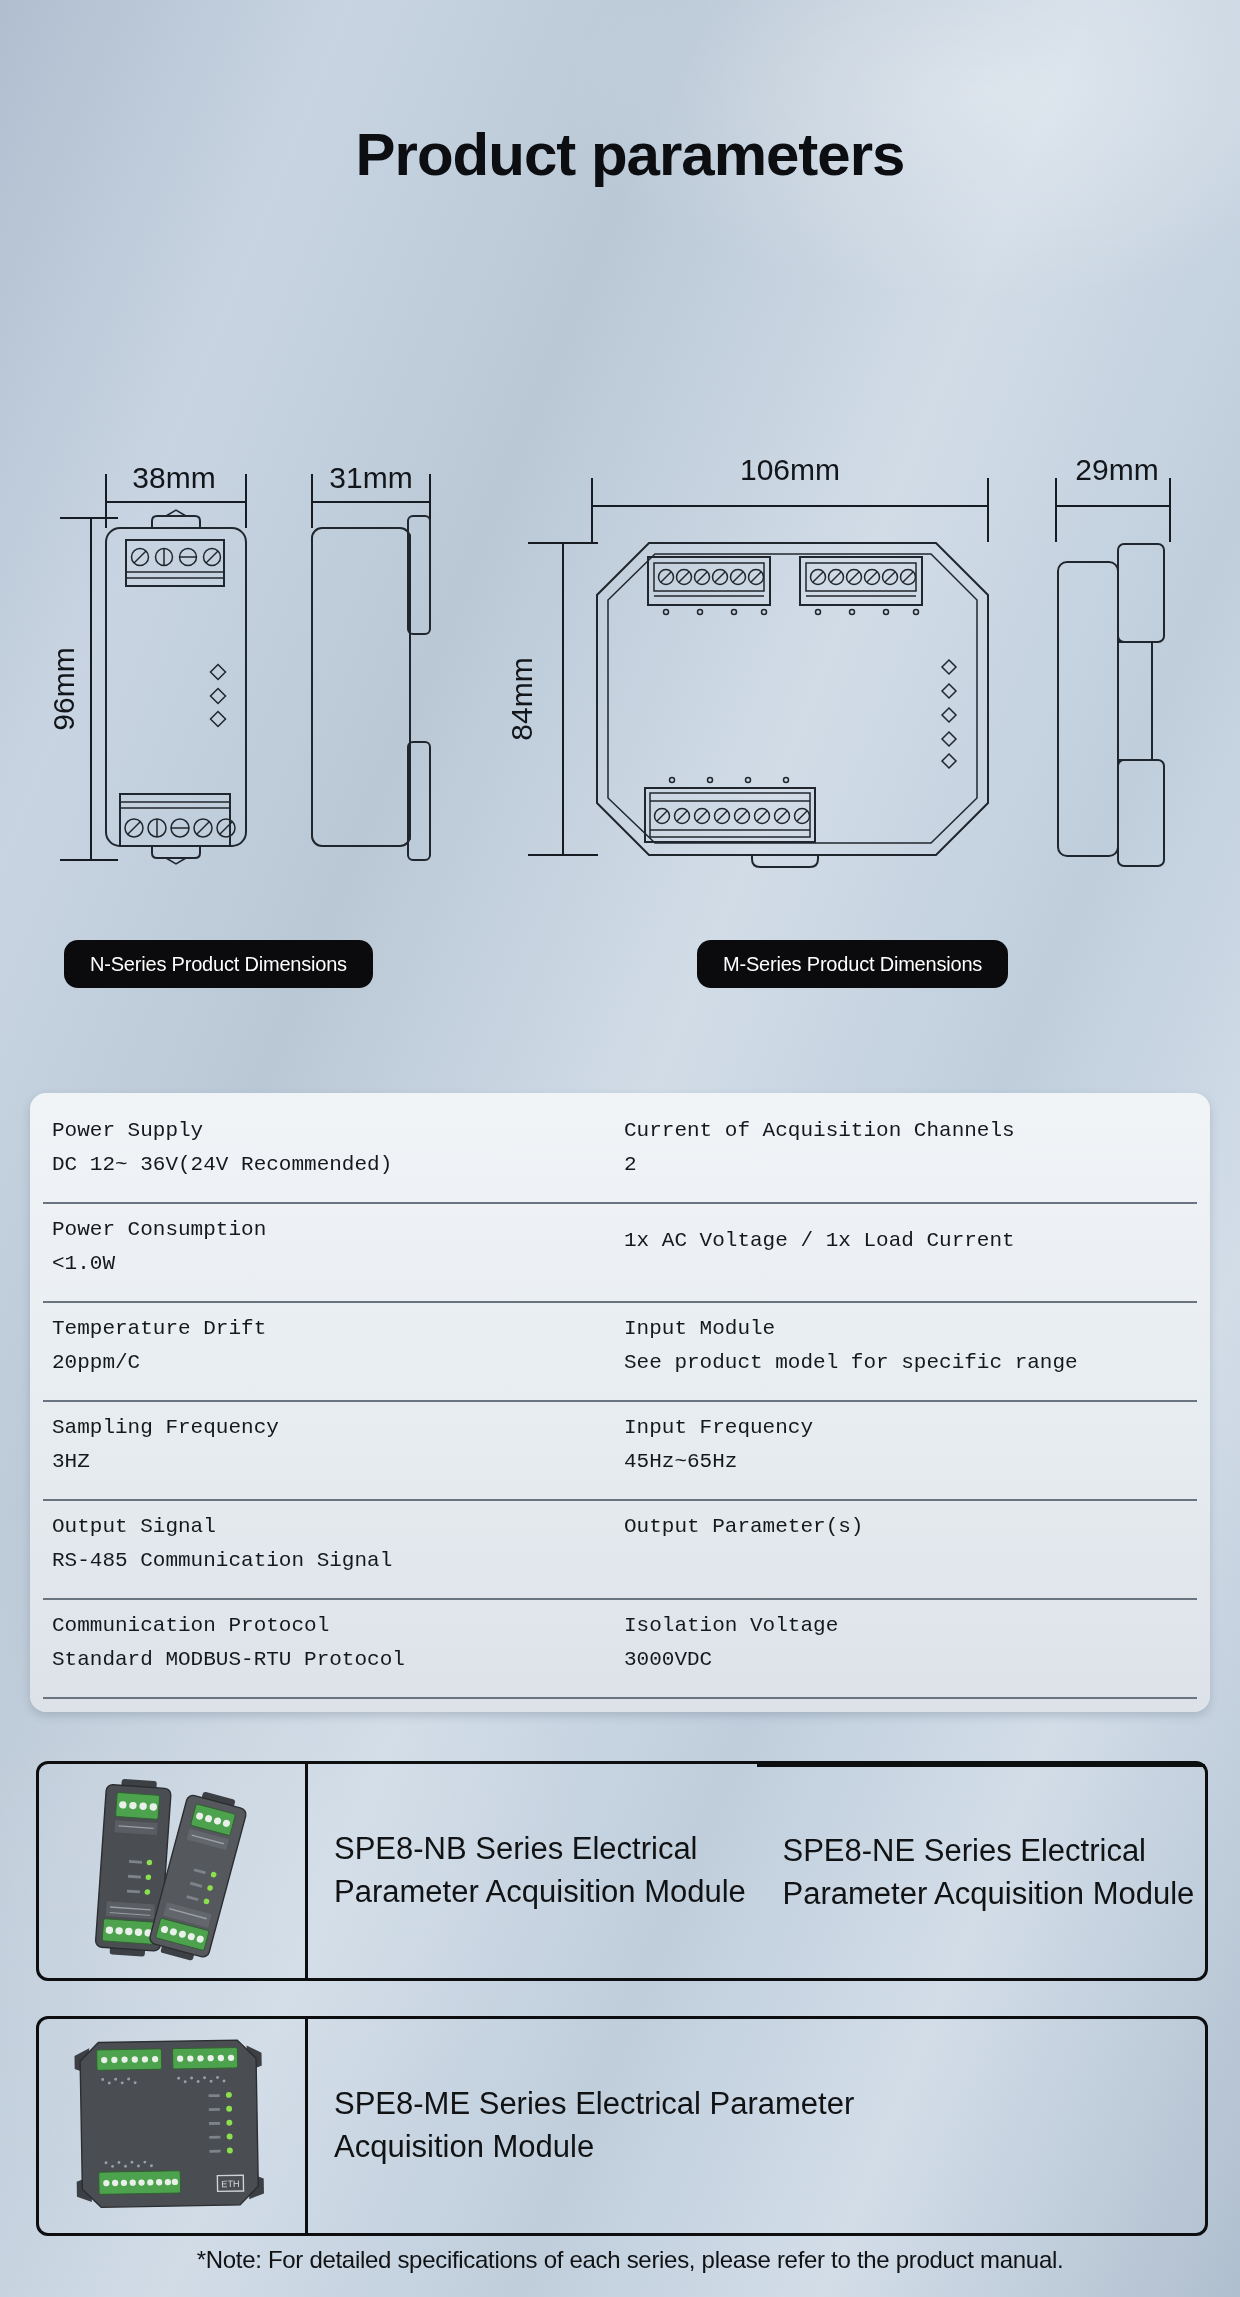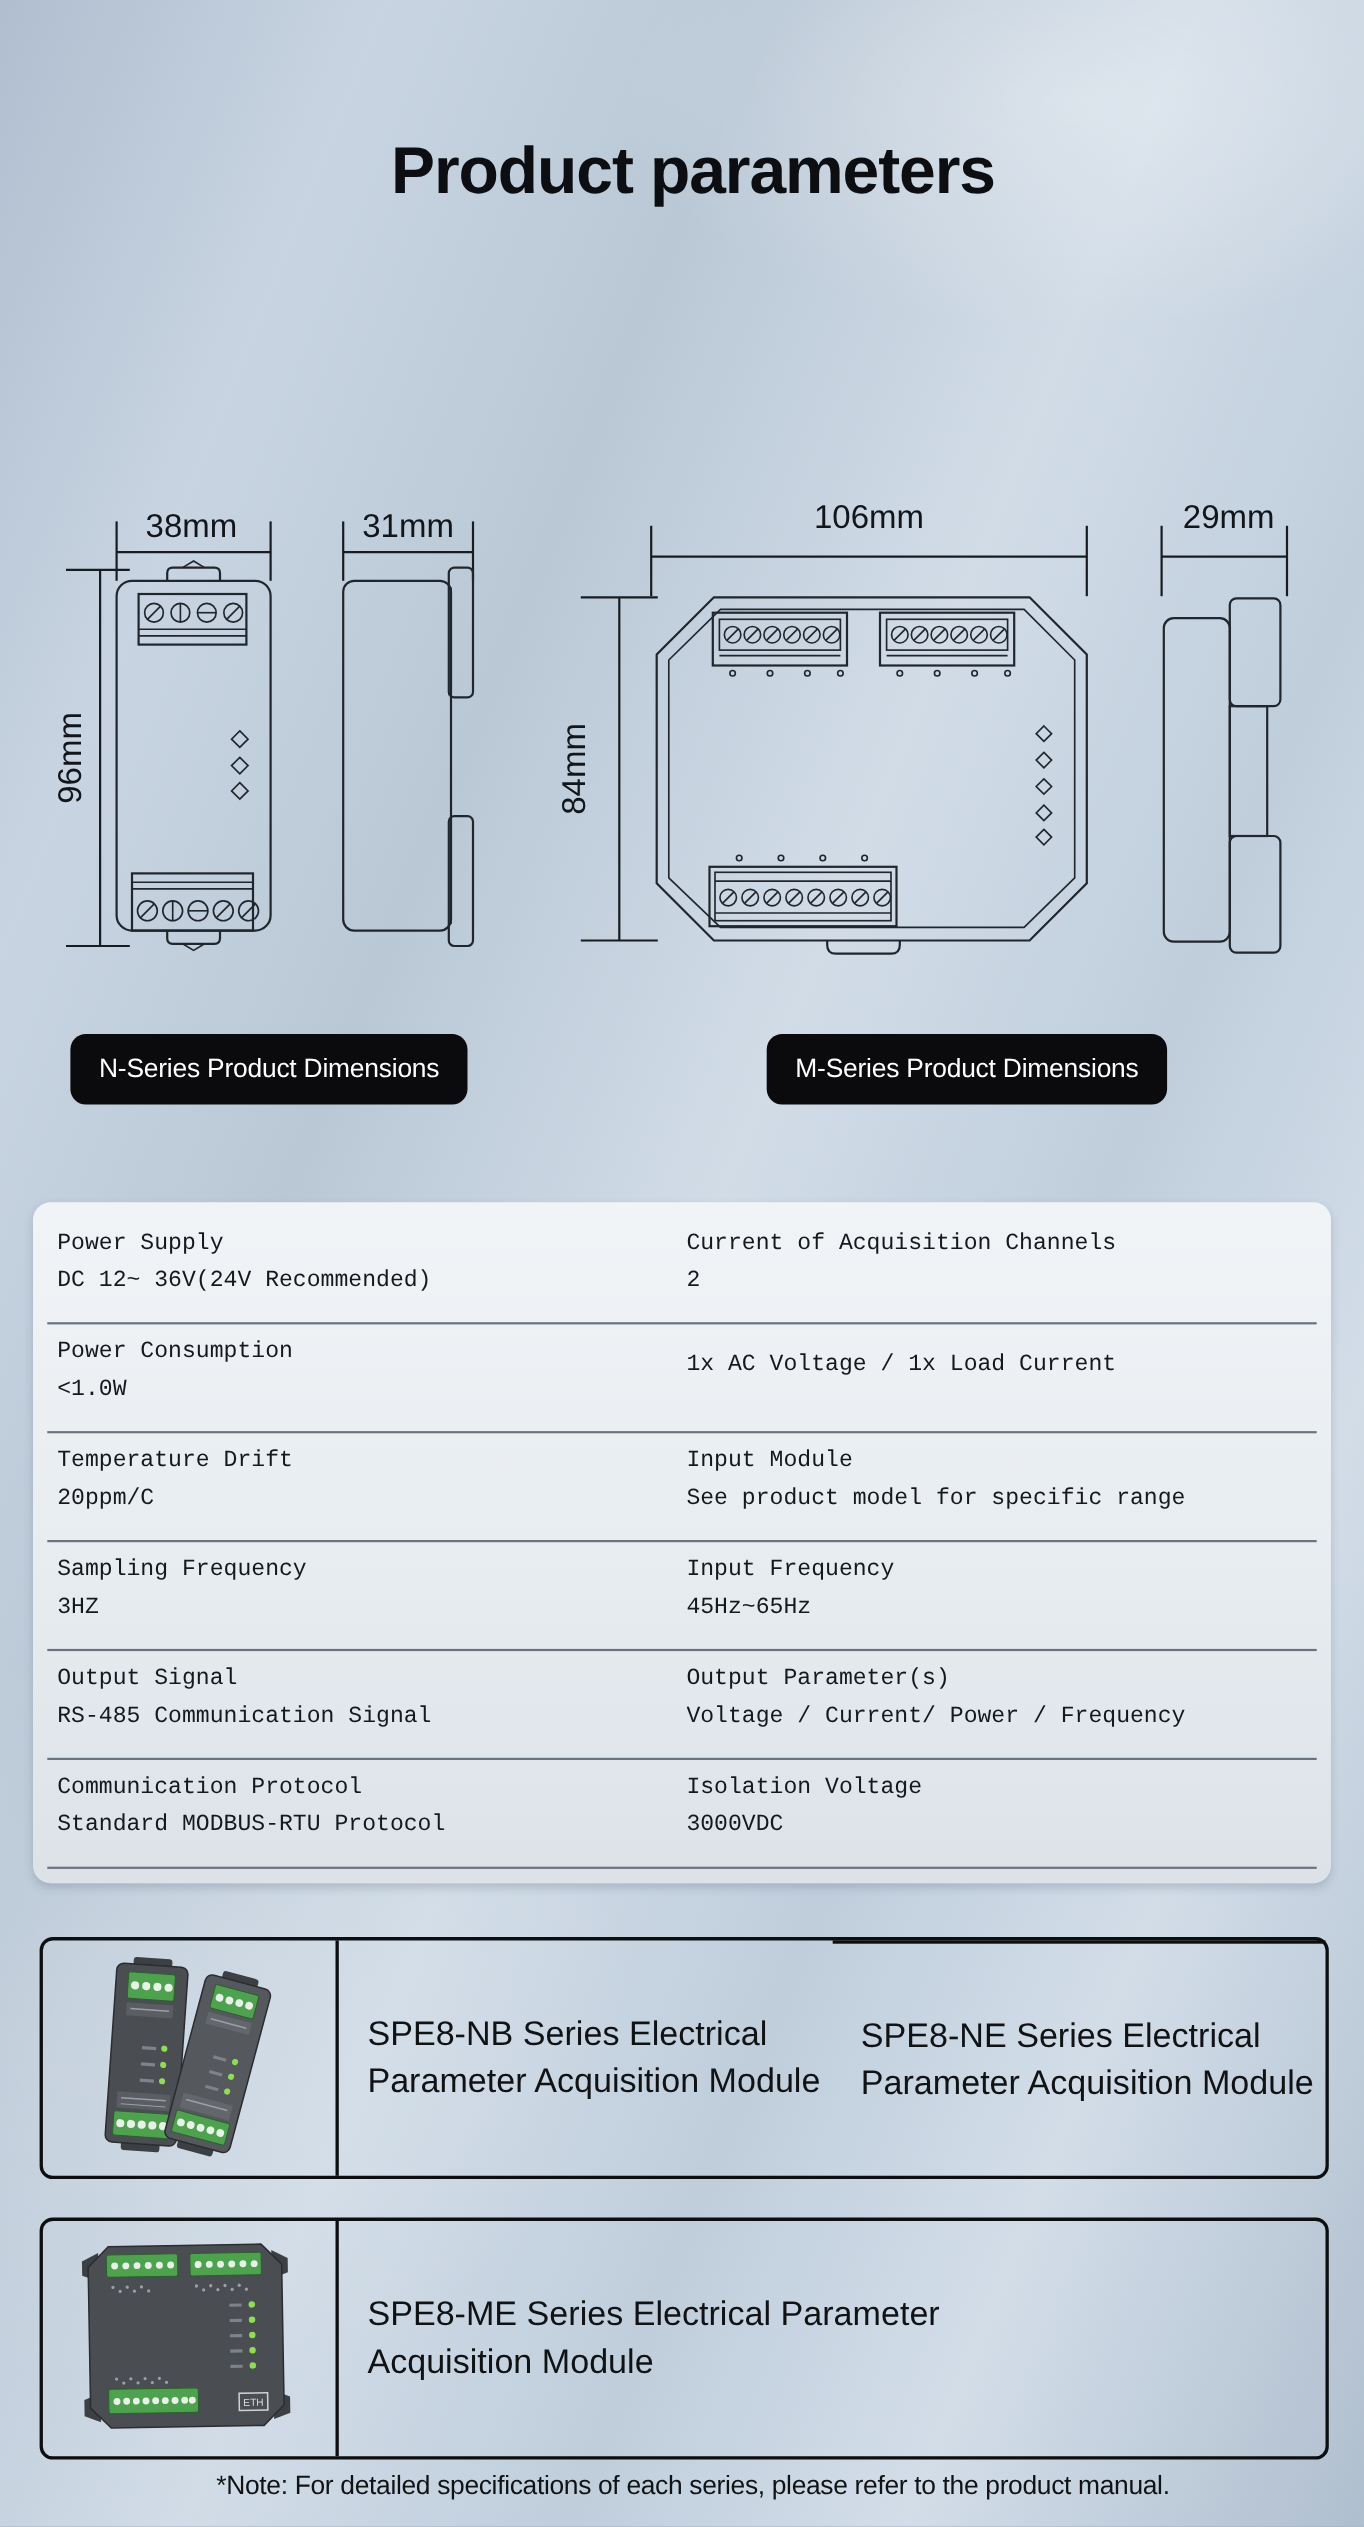--- a/index.html
+++ b/index.html
@@ -15,22 +15,22 @@
   .title{
     position:absolute;top:120px;left:0;width:100%;margin:0;text-align:center;
     font-size:60px;font-weight:bold;letter-spacing:-1px;color:#0c0e11;
   }
   .drawings{position:absolute;top:430px;left:0;}
   .drawings .ln{stroke:#20262d;stroke-width:2;fill:none;}
   .drawings .thin{stroke:#20262d;stroke-width:1.5;fill:none;}
   .drawings .dim{stroke:#171c22;stroke-width:2;fill:none;}
   .drawings text{font-family:"Liberation Sans",sans-serif;font-size:30px;fill:#12161b;}
   .pill{
-    position:absolute;top:940px;height:64px;background:#0b0b0d;color:#ffffff;
-    border-radius:14px;display:flex;align-items:center;padding:0 26px;font-size:24px;
+    position:absolute;top:940px;height:48px;background:#0b0b0d;color:#ffffff;
+    border-radius:14px;display:flex;align-items:center;padding:0 26px;font-size:20px;
     letter-spacing:-0.2px;
   }
   .pill-n{left:64px;}
   .pill-m{left:697px;}
   .spec-table{
     position:absolute;left:30px;top:1093px;width:1180px;border-radius:16px;
     background:linear-gradient(180deg,#f1f4f7 0%,#e7ecf0 55%,#dce2e8 100%);
     padding:12px 0 13px 0;box-shadow:0 4px 8px rgba(80,95,115,0.25);font-family:Liberation Mono, monospace;
   }
   .spec-row{display:grid;grid-template-columns:594px 1fr;height:99px;position:relative;}
@@ -281,21 +281,20 @@
         <div class="spec-value">45Hz~65Hz</div>
       </div>
     </div>
     <div class="spec-row">
       <div class="spec-cell left">
         <div class="spec-label">Output Signal</div>
         <div class="spec-value">RS-485 Communication Signal</div>
       </div>
       <div class="spec-cell right">
         <div class="spec-label">Output Parameter(s)</div>
-        <div class="spec-value">Voltage / Current/ Power / Frequency</div>
       </div>
     </div>
     <div class="spec-row">
       <div class="spec-cell left">
         <div class="spec-label">Communication Protocol</div>
         <div class="spec-value">Standard MODBUS-RTU Protocol</div>
       </div>
       <div class="spec-cell right">
         <div class="spec-label">Isolation Voltage</div>
         <div class="spec-value">3000VDC</div>

